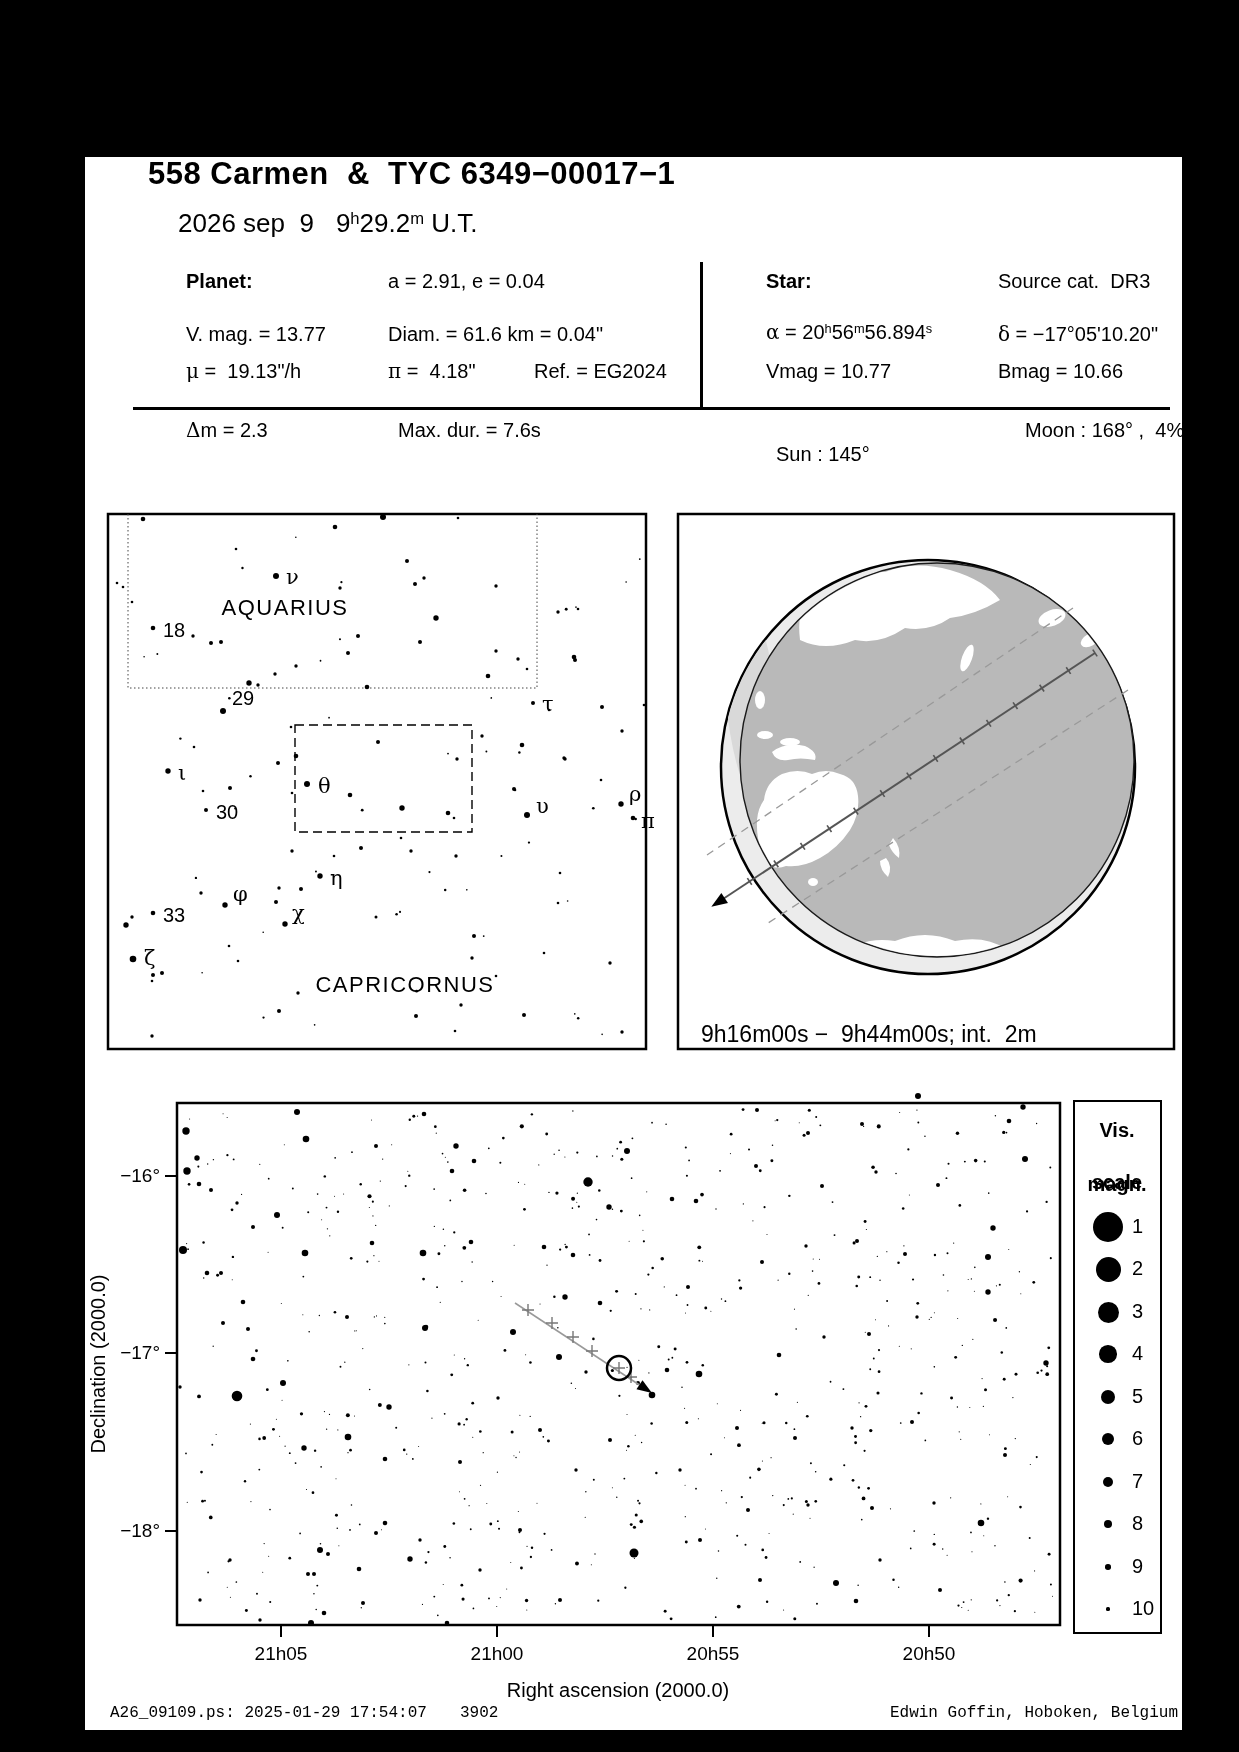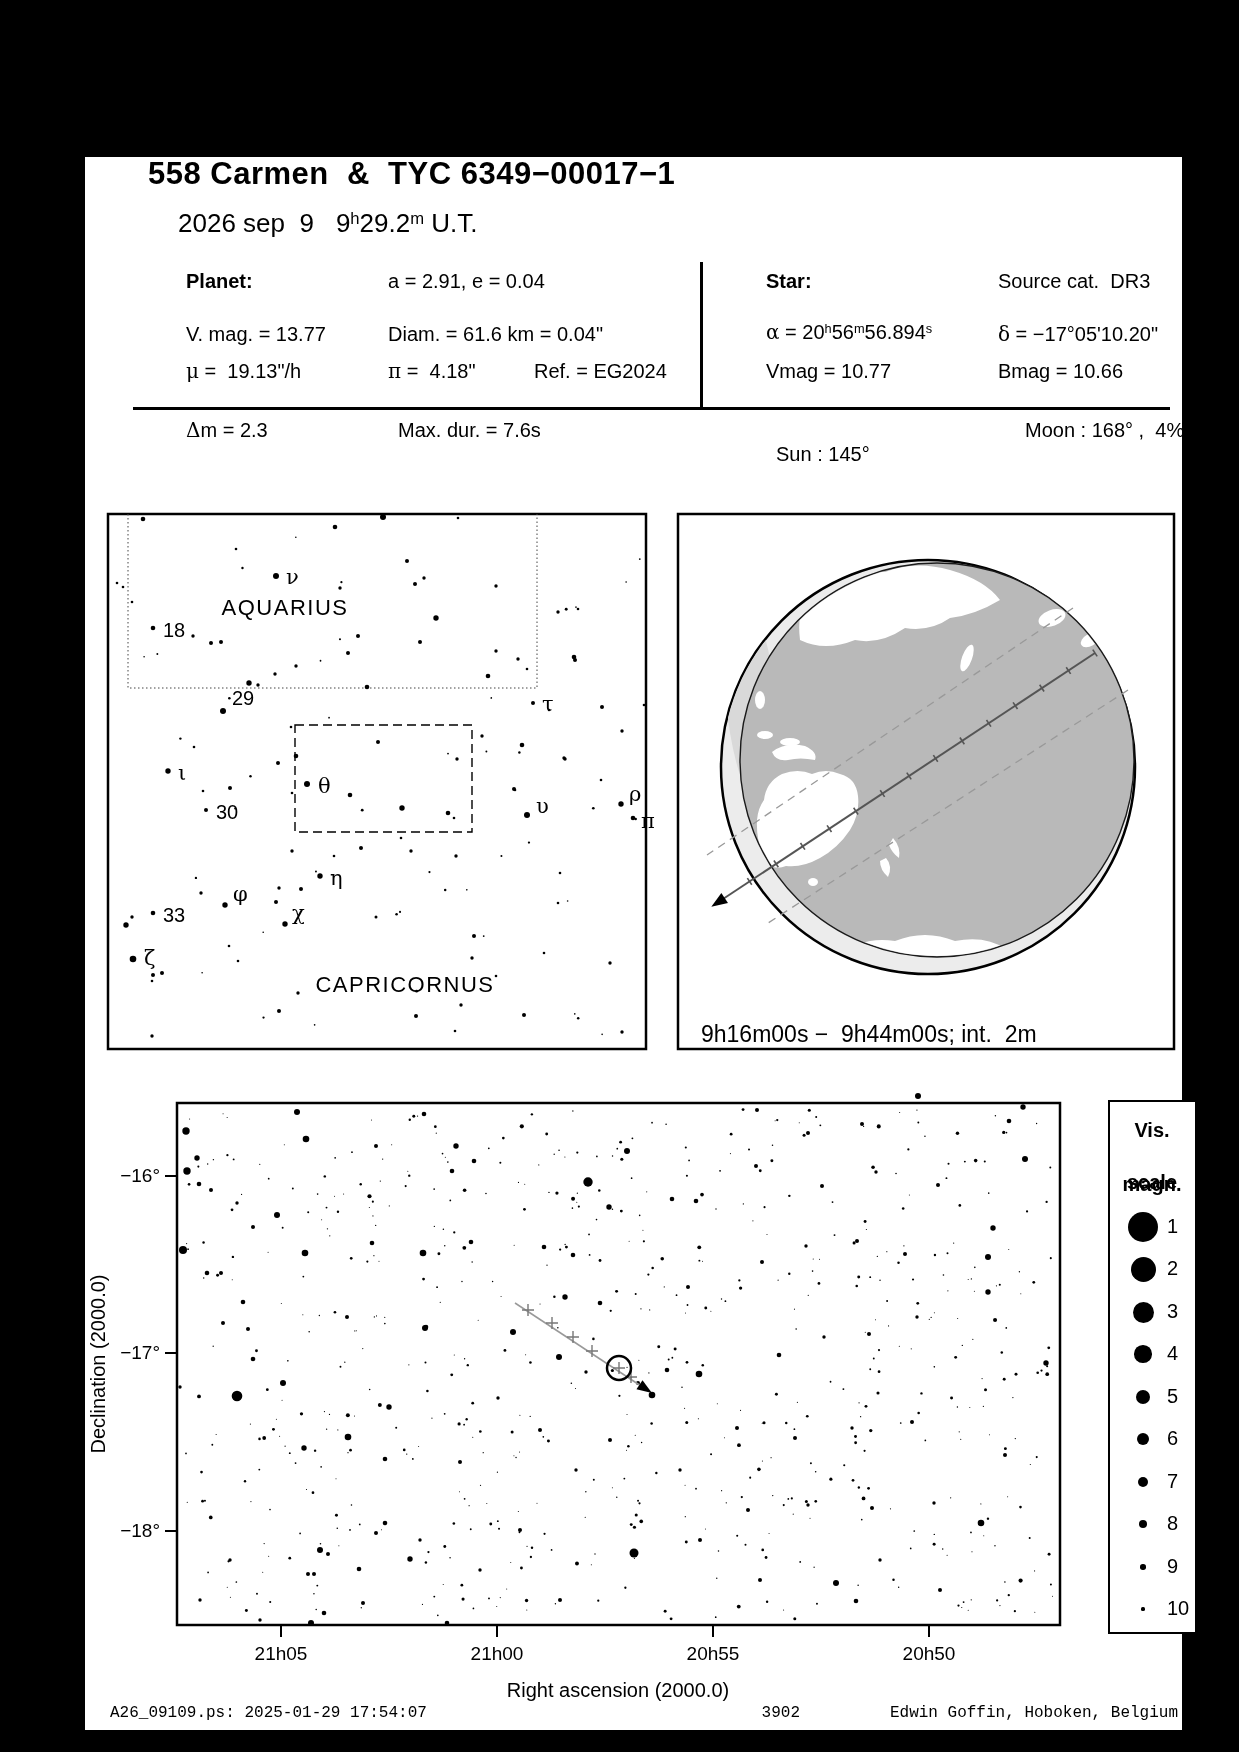--- a/index.html
+++ b/index.html
@@ -14,21 +14,21 @@
   .date{font-size:26px;}
   sup{font-size:.64em;vertical-align:baseline;position:relative;top:-.5em;}
   .vline{position:absolute;background:#000;}
   .hline{position:absolute;background:#000;}
   svg{position:absolute;overflow:visible;}
   .gk-label{font:21px "DejaVu Serif",serif;fill:#000;}
   .num-label{font:20px "Liberation Sans",sans-serif;fill:#000;}
   .const-label{font:22px "Liberation Sans",sans-serif;letter-spacing:1.5px;fill:#000;}
   .tick-label{font:19px "Liberation Sans",sans-serif;fill:#000;}
   .axis-title{font-size:20px;}
-  .legend-box{position:absolute;left:1108px;top:1100px;width:89px;height:534px;
+  .legend-box{position:absolute;left:1073px;top:1100px;width:89px;height:534px;
               border:2.5px solid #000;background:#fff;box-sizing:border-box;}
   .legend-title{position:absolute;width:84px;text-align:center;font-size:20px;font-weight:bold;}
   .legend-num{position:absolute;font-size:20px;}
   .legend-dot{position:absolute;background:#000;border-radius:50%;}
   .footer{font-family:Liberation Mono, monospace;font-size:16px;}
 </style>
 </head>
 <body>
 
 <div class="paper"></div>
@@ -1045,14 +1045,14 @@
       <div class="legend-dot" style="left: 29px; top: 418px; height: 8px; width: 8px;"></div>
       <div class="legend-num" style="left: 57px; top: 410px;">8</div>
       <div class="legend-dot" style="left: 30.2px; top: 462.2px; height: 5.6px; width: 5.6px;"></div>
       <div class="legend-num" style="left: 57px; top: 453px;">9</div>
       <div class="legend-dot" style="left: 31.4px; top: 505.4px; height: 3.2px; width: 3.2px;"></div>
       <div class="legend-num" style="left: 57px; top: 495px;">10</div>
     </div>
 </div>
 
 <div class="t footer" style="left:110px;top:1705px;">A26_09109.ps: 2025-01-29 17:54:07</div>
-<div class="t footer" style="left:460px;top:1705px;width:340px;text-align:right;">3902</div>
+<div class="t footer" style="left:460px;top:1705px;width:340px;text-align:left;">3902</div>
 <div class="t footer" style="left:878px;top:1705px;width:300px;text-align:right;">Edwin Goffin, Hoboken, Belgium</div>
 
 </body></html>

